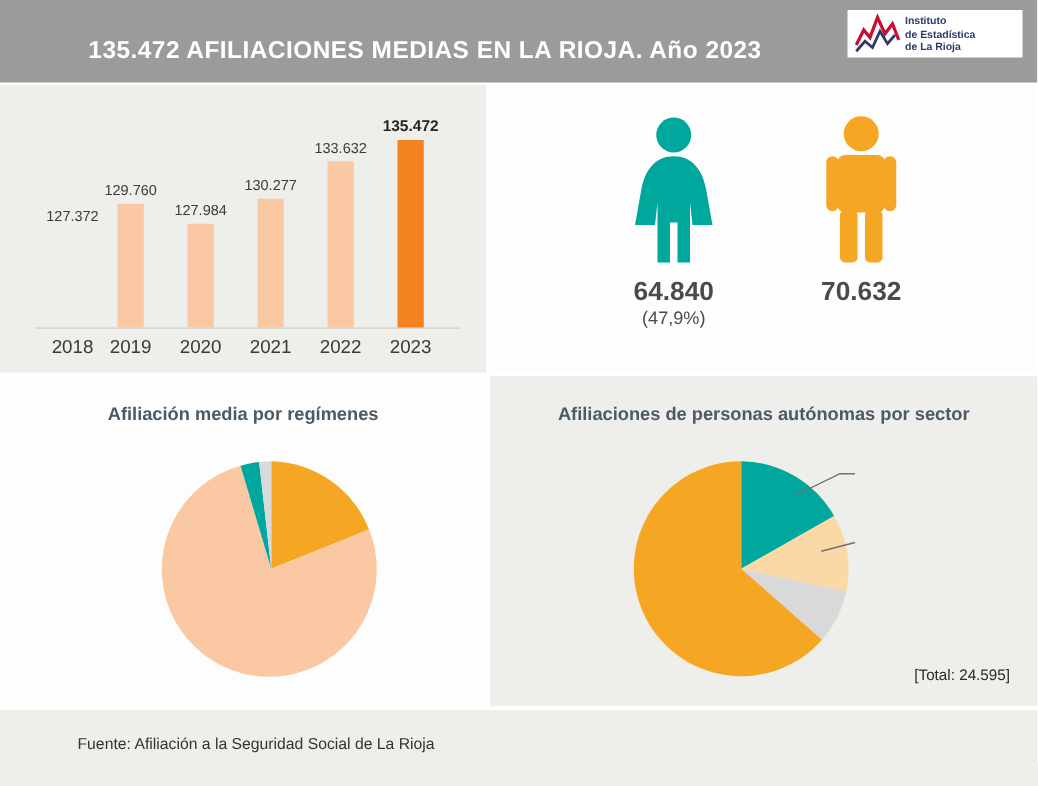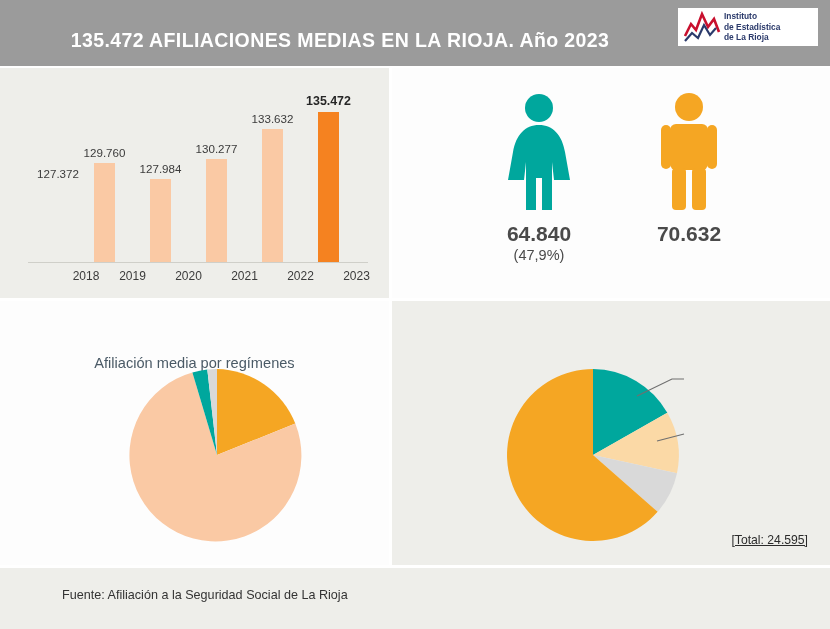--- a/index.html
+++ b/index.html
@@ -78,46 +78,46 @@
     position: absolute; bottom: 100%; left: 50%; transform: translateX(-50%);
     margin-bottom: 4px;
     font-size: 11.6px; color: #3b3b3b; white-space: nowrap;
   }
   .bar-val.highlight { font-weight: bold; color: #262626; font-size: 12.4px; }
   .bar-rect { width: 100%; background: #fac9a4; }
   .bar-rect.accent { background: #f58220; }
   .bar-label {
     position: absolute; top: 100%; left: 50%; transform: translateX(-50%);
     margin-top: 7px;
-    font-size: 12px; color: #3b3b3b; white-space: nowrap; margin-left: 28px;
+    font-size: 15px; color: #3b3b3b; white-space: nowrap;
   }
   #bars-axis {
     position: absolute; left: 0; bottom: 33px; width: 340px; height: 1px;
     background: #cfcfc9;
   }
 
   
   .gender-block { position: absolute; top: 24px; width: 150px; text-align: center; }
   #gender-female { left: 72px; }
   #gender-male { left: 222px; }
   .gender-figure { height: 122px; position: relative; }
   .gender-num { font-size: 21px; font-weight: bold; color: #4a4a4a; margin-top: 8px; }
   .gender-pct { font-size: 14.5px; color: #4a4a4a; margin-top: 1px; }
 
   
   .sec-title {
     position: absolute; text-align: center; width: 100%;
-    font-size: 14.6px; font-weight: normal; color: #4a5a66; margin-top: 31px;
+    font-size: 14.6px; font-weight: bold; color: #4a5a66;
   }
 
   
   .pie {
     position: absolute; border-radius: 50%;
   }
-  #total-note { position: absolute; right: 22px; bottom: 18px; font-size: 12.2px; color: #2b2b2b; text-decoration: underline; }
+  #total-note { position: absolute; right: 22px; bottom: 18px; font-size: 12.2px; color: #2b2b2b; }
 </style>
 </head>
 <body>
 
 <div id="page">
 
   <div id="header">
     <div id="header-title">135.472 AFILIACIONES  MEDIAS EN LA RIOJA. Año 2023</div>
     <div id="logo-box">
       <div id="logo-mark">
@@ -225,20 +225,21 @@
     </svg>
 
     <svg style="position:absolute; left:0; top:300px;" width="389" height="264">
       <polyline points="103,100 140,125 160,128" fill="none" stroke="#6f6f6f" stroke-width="1.1"></polyline>
       <polyline points="95,135 142,136" fill="none" stroke="#6f6f6f" stroke-width="1.1"></polyline>
     </svg>
 
   </div>
 
   <div class="panel" id="panel-autonomos">
+    <div class="sec-title" style="top:23px;">Afiliaciones de personas autónomas por sector</div>
 
     <svg style="position:absolute; left:96px; top:49px;" width="210" height="210" viewBox="0 0 210 210">
 
       <path d="M105 105 L105 19 A86 86 0 0 1 179.3 62.8 Z" fill="#00a79d"></path>
 
       <path d="M105 105 L179.3 62.8 A86 86 0 0 1 189 123.3 Z" fill="#fbd9a6"></path>
 
       <path d="M105 105 L189 123.3 A86 86 0 0 1 169.6 161.8 Z" fill="#d9d9d9"></path>
 
       <path d="M105 105 L169.6 161.8 A86 86 0 1 1 105 19 Z" fill="#f5a623"></path>

